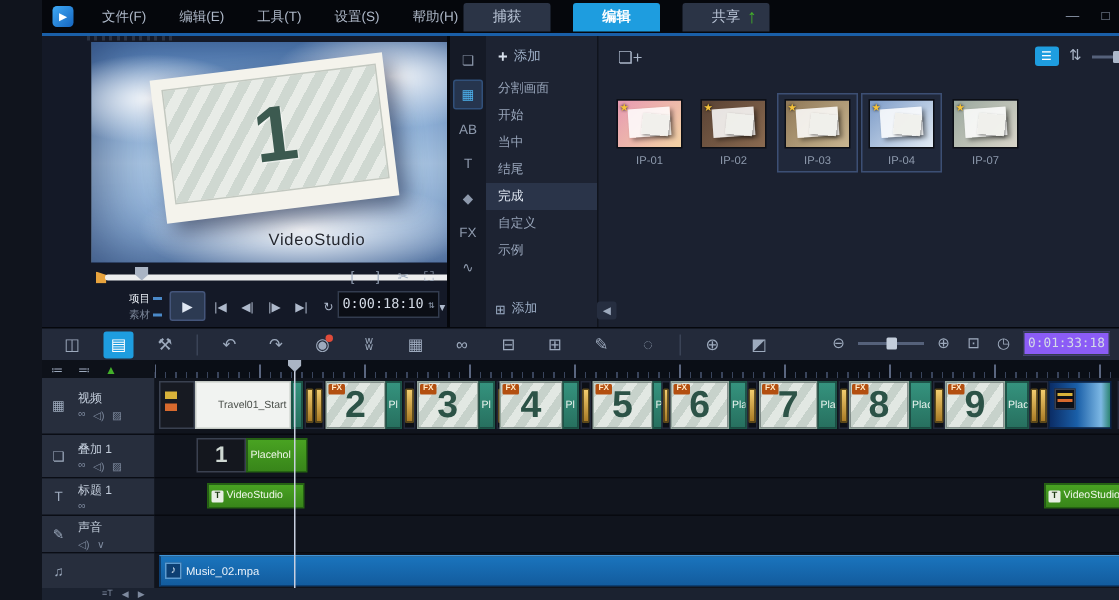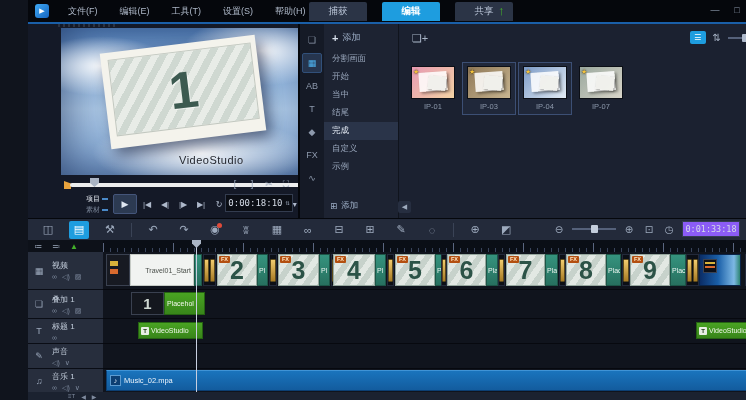--- a/index.html
+++ b/index.html
@@ -270,20 +270,28 @@
     </div>
     <div id="gallery">
         <div class="gal-cell">
           <div class="gal-thumb" style="background: linear-gradient(135deg, rgb(231, 154, 178), rgb(243, 211, 164));">
             <div class="gal-badge">★</div>
             <div class="frame"></div>
             <div class="frame2"></div>
           </div>
           <div class="gal-label">IP-01</div>
         </div>
+        <div class="gal-cell">
+          <div class="gal-thumb" style="background: linear-gradient(135deg, rgb(89, 66, 52), rgb(138, 106, 80));">
+            <div class="gal-badge">★</div>
+            <div class="frame"></div>
+            <div class="frame2"></div>
+          </div>
+          <div class="gal-label">IP-02</div>
+        </div>
         <div class="gal-cell selected">
           <div class="gal-thumb" style="background: linear-gradient(135deg, rgb(143, 120, 87), rgb(201, 182, 145));">
             <div class="gal-badge">★</div>
             <div class="frame"></div>
             <div class="frame2"></div>
           </div>
           <div class="gal-label">IP-03</div>
         </div>
         <div class="gal-cell selected">
           <div class="gal-thumb" style="background: linear-gradient(135deg, rgb(125, 156, 200), rgb(226, 235, 244));">
@@ -465,28 +473,20 @@
                 <div>◁)</div>
                 <div>∨</div>
               </div>
             </div>
           </div>
           <div class="trk-content"></div>
         </div>
         <div class="trk-row" style="top: 129px; height: 25px;">
           <div class="trk-head">
             <div class="trk-ico">♫</div>
-            <div class="trk-body">
-              <div class="trk-name">音乐 1</div>
-              <div class="trk-extras">
-                <div>∞</div>
-                <div>◁)</div>
-                <div>∨</div>
-              </div>
-            </div>
           </div>
           <div class="trk-content">
             <div class="clip-music" style="left: 3px; width: 649px; top: 1px; bottom: 2px;">
               <div class="mchip">♪</div>
               <span>Music_02.mpa</span>
             </div>
           </div>
         </div>
       </div>
     <div id="playhead" style="left: 168px;">

